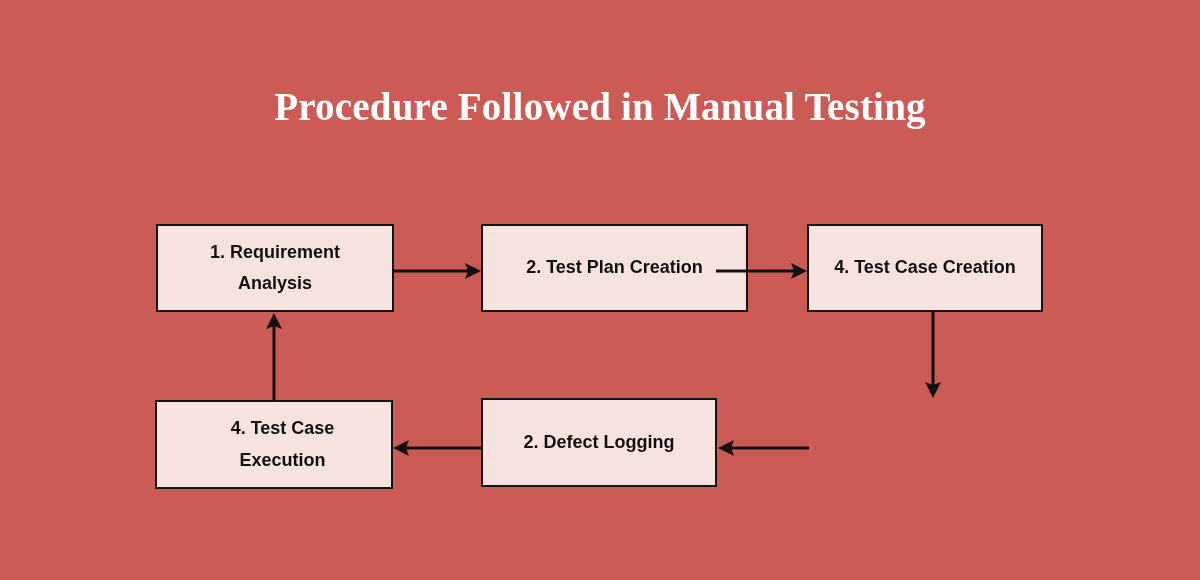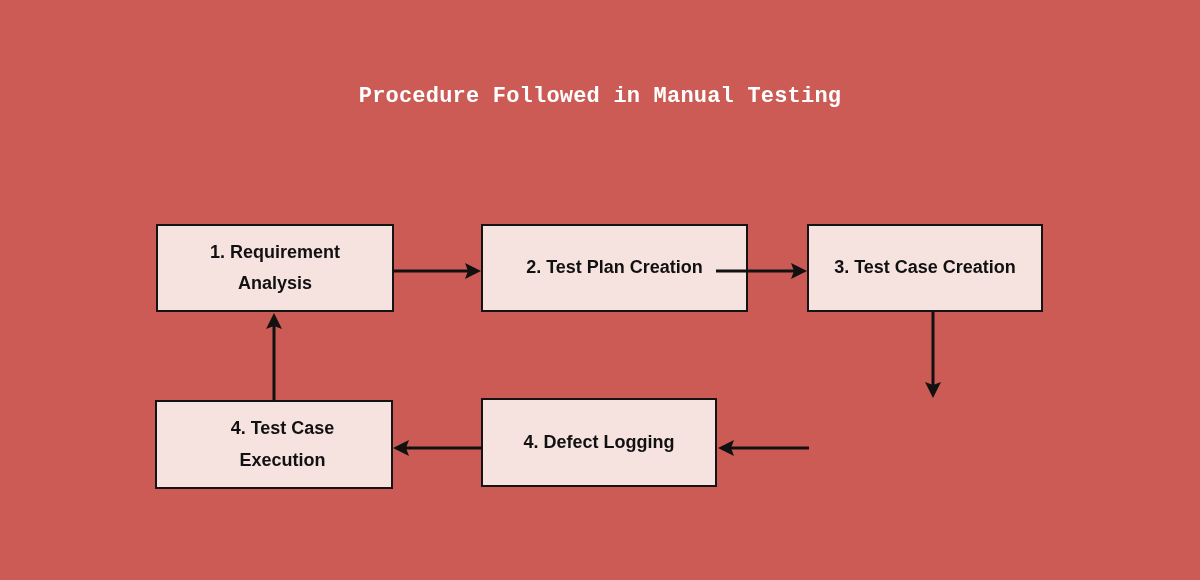--- a/index.html
+++ b/index.html
@@ -18,24 +18,24 @@
     height: 580px;
     background: #cc5b55;
   }
   #title {
     position: absolute;
     left: 0;
     top: 84px;
     width: 1200px;
     text-align: center;
     color: #ffffff;
-    font-size: 22px;
+    font-size: 39px;
     font-weight: bold;
     letter-spacing: 0.2px;
-    font-family: Liberation Mono, monospace;
+    font-family: Liberation Serif, serif;
   }
   .node {
     position: absolute;
     background: #f6e3e0;
     border: 2px solid #141414;
     box-sizing: border-box;
     display: flex;
     align-items: center;
     justify-content: center;
     text-align: center;
@@ -80,29 +80,29 @@
 
   <div class="node" id="node-1">
     <span>1. Requirement Analysis</span>
   </div>
 
   <div class="node" id="node-2">
     <span>2. Test Plan Creation</span>
   </div>
 
   <div class="node" id="node-3">
-    <span>3. Test Case Creation</span>
+    <span>4. Test Case Creation</span>
   </div>
 
   <div class="node" id="node-4">
     <span>4. Test Case Execution</span>
   </div>
 
   <div class="node" id="node-5">
-    <span>4. Defect Logging</span>
+    <span>2. Defect Logging</span>
   </div>
 
 
   <div class="edge" id="edge-1-2">
     <svg width="90" height="32" viewBox="0 0 90 32">
       <line x1="0" y1="16" x2="80" y2="16" stroke="#111111" stroke-width="3"></line>
       <path d="M 88 16 L 72 8 L 75 16 L 72 24 Z" fill="#111111"></path>
     </svg>
   </div>
 

